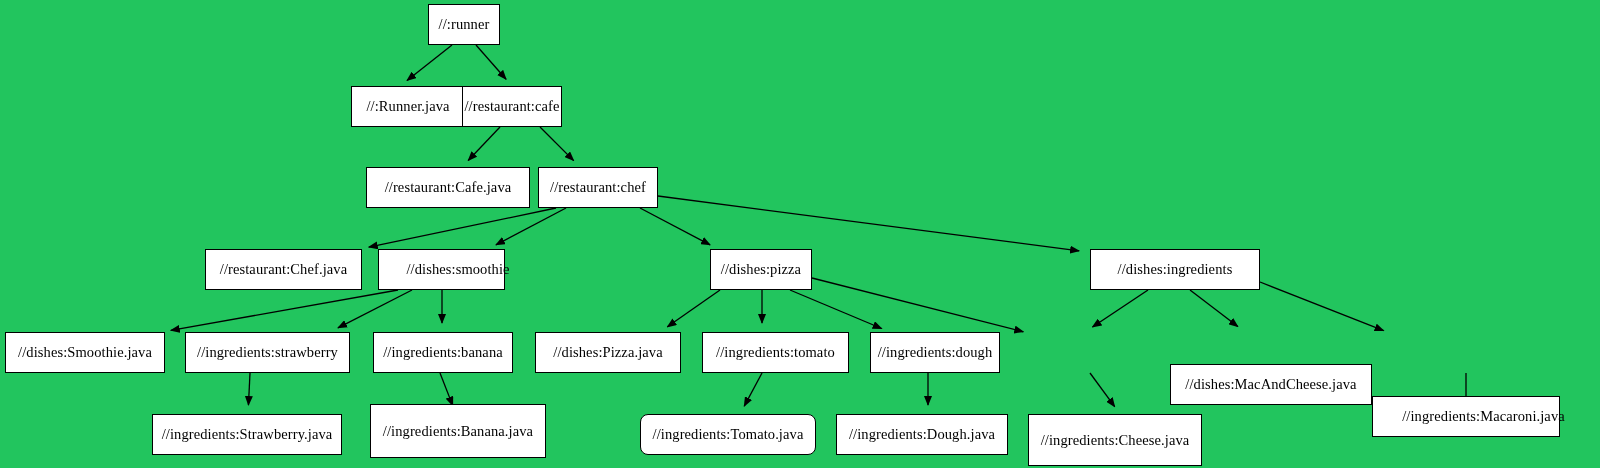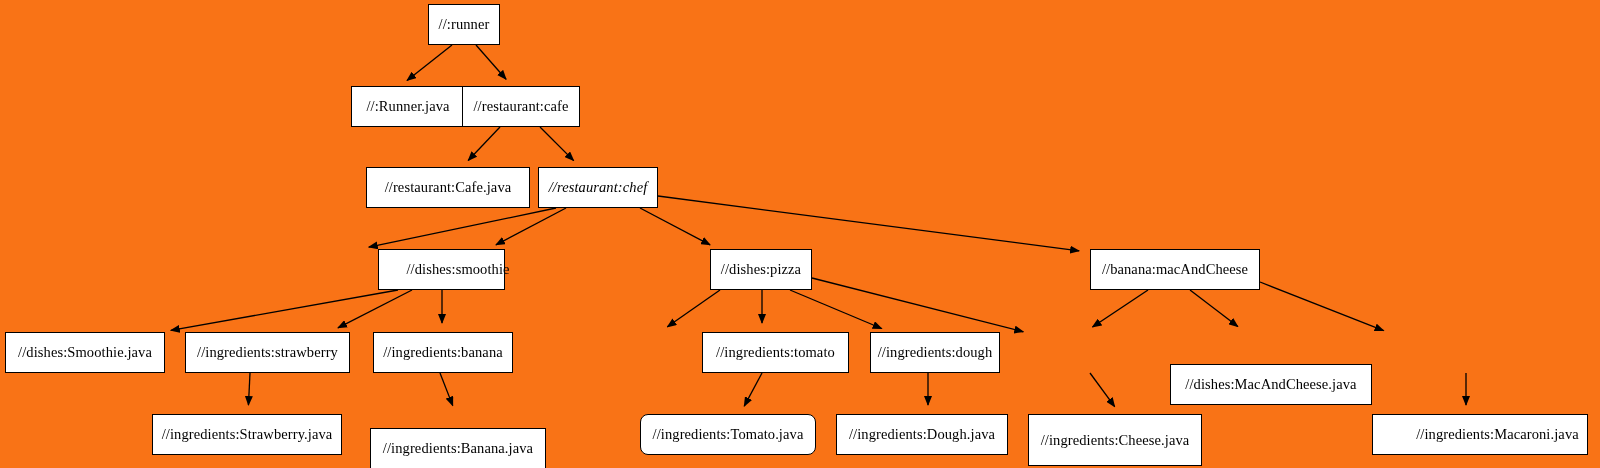--- a/index.html
+++ b/index.html
@@ -4,21 +4,21 @@
 <style>
   html, body {
     margin: 0;
     padding: 0;
     background: #ffffff;
   }
   #graph-canvas {
     position: relative;
     width: 1600px;
     height: 468px;
-    background: #f97316;
+    background: #22c55e;
     overflow: hidden;
     font-family: "Liberation Serif", "DejaVu Serif", serif;
   }
   #edge-layer {
     position: absolute;
     left: 0;
     top: 0;
     width: 1600px;
     height: 468px;
     pointer-events: none;
@@ -87,69 +87,75 @@
       </g>
   </svg>
 
   <div id="node-layer">
       <div class="graph-node" style="left: 428px; top: 4px; width: 72px; height: 41px; background: rgb(255, 255, 255); border-color: rgb(0, 0, 0);">
         <span class="node-label" style="color: rgb(0, 0, 0);">//:runner</span>
       </div>
       <div class="graph-node" style="left: 336px; top: 86px; width: 114px; height: 41px; background: rgb(255, 255, 255); border-color: rgb(0, 0, 0); margin-left: 15px;">
         <span class="node-label" style="color: rgb(0, 0, 0);">//:Runner.java</span>
       </div>
-      <div class="graph-node" style="left: 462px; top: 86px; width: 118px; height: 41px; background: rgb(255, 255, 255); border-color: rgb(0, 0, 0);">
+      <div class="graph-node" style="left: 462px; top: 86px; width: 100px; height: 41px; background: rgb(255, 255, 255); border-color: rgb(0, 0, 0);">
         <span class="node-label" style="color: rgb(0, 0, 0);">//restaurant:cafe</span>
       </div>
       <div class="graph-node" style="left: 366px; top: 167px; width: 164px; height: 41px; background: rgb(255, 255, 255); border-color: rgb(0, 0, 0);">
         <span class="node-label" style="color: rgb(0, 0, 0);">//restaurant:Cafe.java</span>
       </div>
       <div class="graph-node" style="left: 538px; top: 167px; width: 120px; height: 41px; background: rgb(255, 255, 255); border-color: rgb(0, 0, 0);">
-        <span class="node-label" style="color: rgb(0, 0, 0); font-style: italic;">//restaurant:chef</span>
+        <span class="node-label" style="color: rgb(0, 0, 0);">//restaurant:chef</span>
+      </div>
+      <div class="graph-node" style="left: 205px; top: 249px; width: 157px; height: 41px; background: rgb(255, 255, 255); border-color: rgb(0, 0, 0);">
+        <span class="node-label" style="color: rgb(0, 0, 0);">//restaurant:Chef.java</span>
       </div>
       <div class="graph-node" style="left: 378px; top: 249px; width: 127px; height: 41px; background: rgb(255, 255, 255); border-color: rgb(0, 0, 0); padding-left: 33px;">
         <span class="node-label" style="color: rgb(0, 0, 0);">//dishes:smoothie</span>
       </div>
       <div class="graph-node" style="left: 710px; top: 249px; width: 102px; height: 41px; background: rgb(255, 255, 255); border-color: rgb(0, 0, 0);">
         <span class="node-label" style="color: rgb(0, 0, 0);">//dishes:pizza</span>
       </div>
       <div class="graph-node" style="left: 1090px; top: 249px; width: 170px; height: 41px; background: rgb(255, 255, 255); border-color: rgb(0, 0, 0);">
-        <span class="node-label" style="color: rgb(0, 0, 0);">//banana:macAndCheese</span>
+        <span class="node-label" style="color: rgb(0, 0, 0);">//dishes:ingredients</span>
       </div>
       <div class="graph-node" style="left: 5px; top: 332px; width: 160px; height: 41px; background: rgb(255, 255, 255); border-color: rgb(0, 0, 0);">
         <span class="node-label" style="color: rgb(0, 0, 0);">//dishes:Smoothie.java</span>
       </div>
       <div class="graph-node" style="left: 185px; top: 332px; width: 165px; height: 41px; background: rgb(255, 255, 255); border-color: rgb(0, 0, 0);">
         <span class="node-label" style="color: rgb(0, 0, 0);">//ingredients:strawberry</span>
       </div>
       <div class="graph-node" style="left: 373px; top: 332px; width: 140px; height: 41px; background: rgb(255, 255, 255); border-color: rgb(0, 0, 0);">
         <span class="node-label" style="color: rgb(0, 0, 0);">//ingredients:banana</span>
+      </div>
+      <div class="graph-node" style="left: 535px; top: 332px; width: 146px; height: 41px; background: rgb(255, 255, 255); border-color: rgb(0, 0, 0);">
+        <span class="node-label" style="color: rgb(0, 0, 0);">//dishes:Pizza.java</span>
       </div>
       <div class="graph-node" style="left: 702px; top: 332px; width: 147px; height: 41px; background: rgb(255, 255, 255); border-color: rgb(0, 0, 0);">
         <span class="node-label" style="color: rgb(0, 0, 0);">//ingredients:tomato</span>
       </div>
       <div class="graph-node" style="left: 870px; top: 332px; width: 130px; height: 41px; background: rgb(255, 255, 255); border-color: rgb(0, 0, 0);">
         <span class="node-label" style="color: rgb(0, 0, 0);">//ingredients:dough</span>
       </div>
       <div class="graph-node" style="left: 1170px; top: 332px; width: 202px; height: 41px; background: rgb(255, 255, 255); border-color: rgb(0, 0, 0); margin-top: 32px;">
         <span class="node-label" style="color: rgb(0, 0, 0);">//dishes:MacAndCheese.java</span>
       </div>
       <div class="graph-node" style="left: 152px; top: 414px; width: 190px; height: 41px; background: rgb(255, 255, 255); border-color: rgb(0, 0, 0);">
         <span class="node-label" style="color: rgb(0, 0, 0);">//ingredients:Strawberry.java</span>
       </div>
-      <div class="graph-node" style="left: 370px; top: 428px; width: 176px; height: 41px; background: rgb(255, 255, 255); border-color: rgb(0, 0, 0);">
+      <div class="graph-node" style="left: 370px; top: 404px; width: 176px; height: 54px; background: rgb(255, 255, 255); border-color: rgb(0, 0, 0);">
         <span class="node-label" style="color: rgb(0, 0, 0);">//ingredients:Banana.java</span>
       </div>
       <div class="graph-node" style="left: 640px; top: 414px; width: 176px; height: 41px; background: rgb(255, 255, 255); border-color: rgb(0, 0, 0); border-radius: 8px;">
         <span class="node-label" style="color: rgb(0, 0, 0);">//ingredients:Tomato.java</span>
       </div>
       <div class="graph-node" style="left: 836px; top: 414px; width: 172px; height: 41px; background: rgb(255, 255, 255); border-color: rgb(0, 0, 0);">
         <span class="node-label" style="color: rgb(0, 0, 0);">//ingredients:Dough.java</span>
       </div>
       <div class="graph-node" style="left: 1028px; top: 414px; width: 174px; height: 52px; background: rgb(255, 255, 255); border-color: rgb(0, 0, 0);">
         <span class="node-label" style="color: rgb(0, 0, 0);">//ingredients:Cheese.java</span>
       </div>
-      <div class="graph-node" style="left: 1372px; top: 414px; width: 216px; height: 41px; background: rgb(255, 255, 255); border-color: rgb(0, 0, 0); padding-left: 35px;">
+      <div class="graph-node" style="left: 1372px; top: 396px; width: 188px; height: 41px; background: rgb(255, 255, 255); border-color: rgb(0, 0, 0); padding-left: 35px;">
         <span class="node-label" style="color: rgb(0, 0, 0);">//ingredients:Macaroni.java</span>
       </div>
     </div>
 
 </div>
 
 </body></html>

